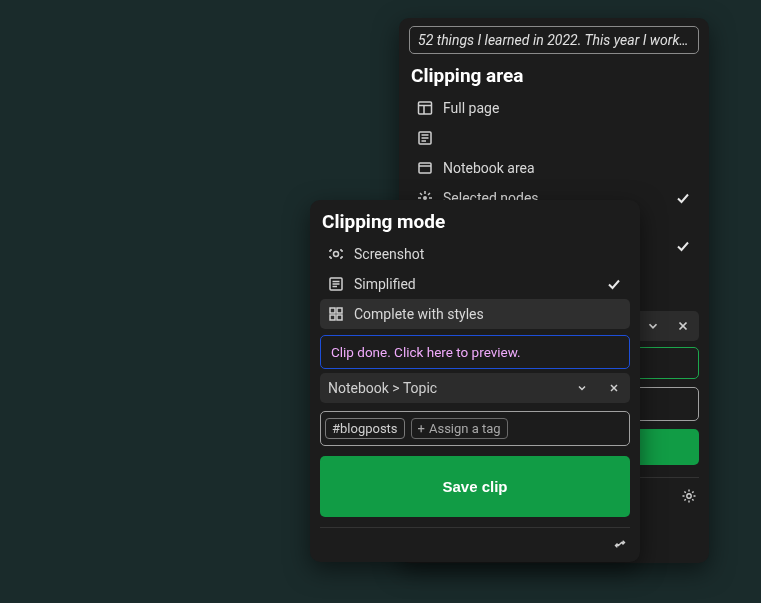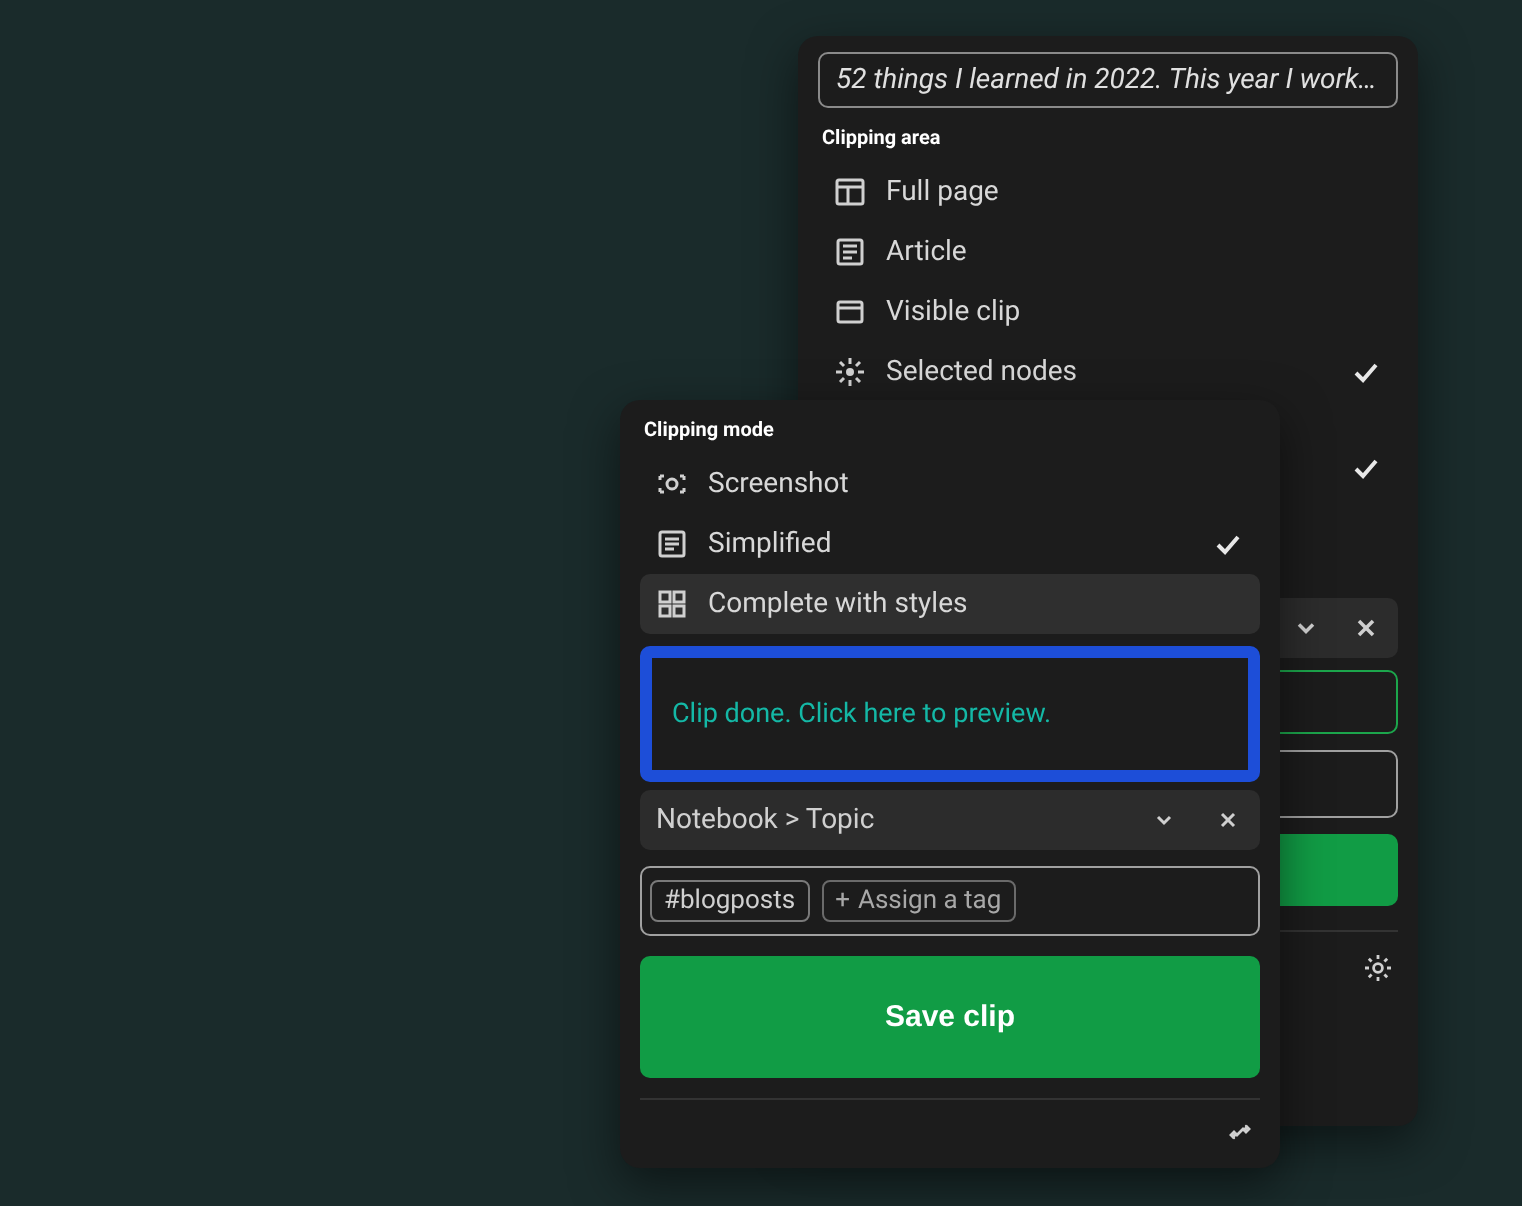--- a/index.html
+++ b/index.html
@@ -40,21 +40,21 @@
     padding: 5px 8px;
     color: #e0e0e0;
     font-style: italic;
     font-size: 14px;
     white-space: nowrap;
     overflow: hidden;
     text-overflow: ellipsis;
   }
   .section-title {
     font-weight: 700;
-    font-size: 10px;
+    font-size: 19px;
     color: #ffffff;
     margin: 10px 2px 6px;
   }
   .option-row {
     display: flex;
     align-items: center;
     gap: 10px;
     padding: 7px 8px;
     border-radius: 5px;
     cursor: pointer;
@@ -72,24 +72,24 @@
   }
   .icon svg { stroke: #d0d0d0; }
   .check {
     width: 16px;
     height: 16px;
     flex-shrink: 0;
   }
   .check svg { stroke: #e8e8e8; }
   .preview-bar {
     margin-top: 6px;
-    border: 6px solid #1d4ed8;
-    color: #14b8a6;
-    border-radius: 5px;
-    padding: 20px 10px;
+    border: 1px solid #1d4ed8;
+    color: #f0abfc;
+    border-radius: 5px;
+    padding: 8px 10px;
     font-size: 13.5px;
     cursor: pointer;
   }
   .org-select {
     display: flex;
     align-items: center;
     background: #2c2c2c;
     border-radius: 5px;
     padding: 7px 8px;
     gap: 16px;
@@ -183,31 +183,30 @@
 
   <div class="option-row">
     <span class="icon">
       <svg viewBox="0 0 16 16" width="16" height="16" fill="none" stroke-width="1.5">
           <rect x="2" y="2" width="12" height="12" rx="1"></rect>
           <line x1="4.5" y1="5" x2="11.5" y2="5"></line>
           <line x1="4.5" y1="8" x2="11.5" y2="8"></line>
           <line x1="4.5" y1="11" x2="9" y2="11"></line>
         </svg>
     </span>
-    <span class="option-label">Article</span>
   </div>
 
   <div class="option-row">
     <span class="icon">
       <svg viewBox="0 0 16 16" width="16" height="16" fill="none" stroke-width="1.5">
           <rect x="2" y="3" width="12" height="10" rx="1"></rect>
           <line x1="2" y1="6" x2="14" y2="6"></line>
         </svg>
     </span>
-    <span class="option-label">Visible clip</span>
+    <span class="option-label">Notebook area</span>
   </div>
 
   <div class="option-row">
     <span class="icon">
       <svg viewBox="0 0 16 16" width="16" height="16" fill="none" stroke-width="1.5">
           <circle cx="8" cy="8" r="2" fill="#d0d0d0" stroke="none"></circle>
           <line x1="8" y1="1" x2="8" y2="4"></line>
           <line x1="8" y1="12" x2="8" y2="15"></line>
           <line x1="1" y1="8" x2="4" y2="8"></line>
           <line x1="12" y1="8" x2="15" y2="8"></line>

